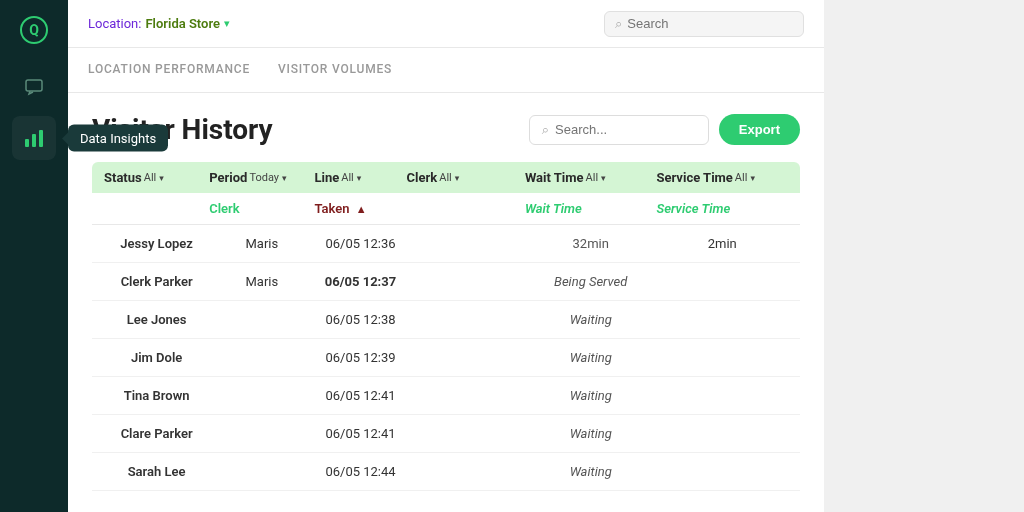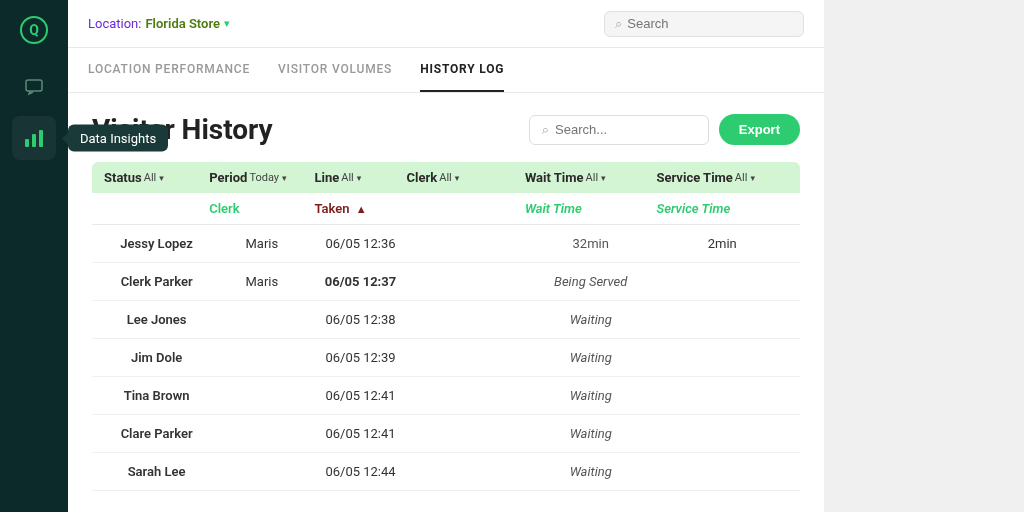--- a/index.html
+++ b/index.html
@@ -308,21 +308,20 @@
     </div>
     <div class="search-top">
       <span style="color:#aaa; font-size:13px; margin-right:5px;">⌕</span>
       <input type="text" placeholder="Search" style="">
     </div>
   </div>
 
   <div class="nav-tabs">
     <div class="nav-tab">LOCATION PERFORMANCE</div>
     <div class="nav-tab">VISITOR VOLUMES</div>
-    <div class="nav-tab active">HISTORY LOG</div>
   </div>
 
   <div class="content">
 
     <div class="page-header">
       <h1 class="page-title">Visitor History</h1>
       <div class="header-actions">
         <div class="search-box">
           <span class="search-icon-sm">⌕</span>
           <input type="text" placeholder="Search..." style="">

